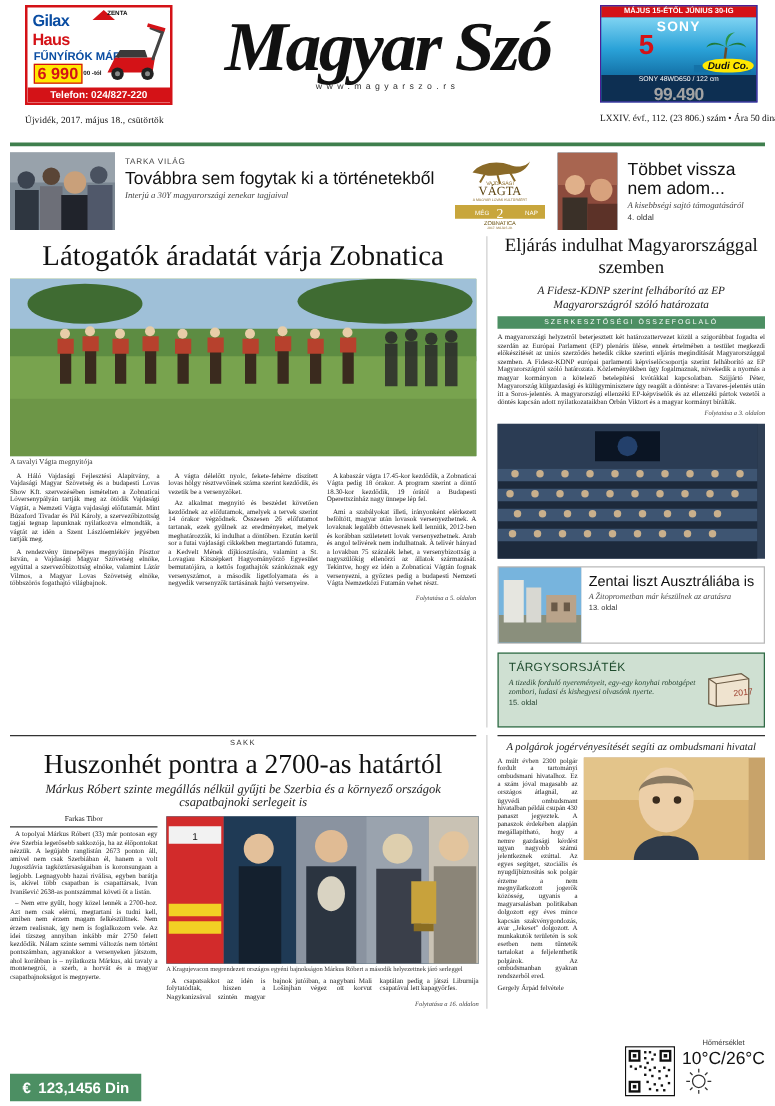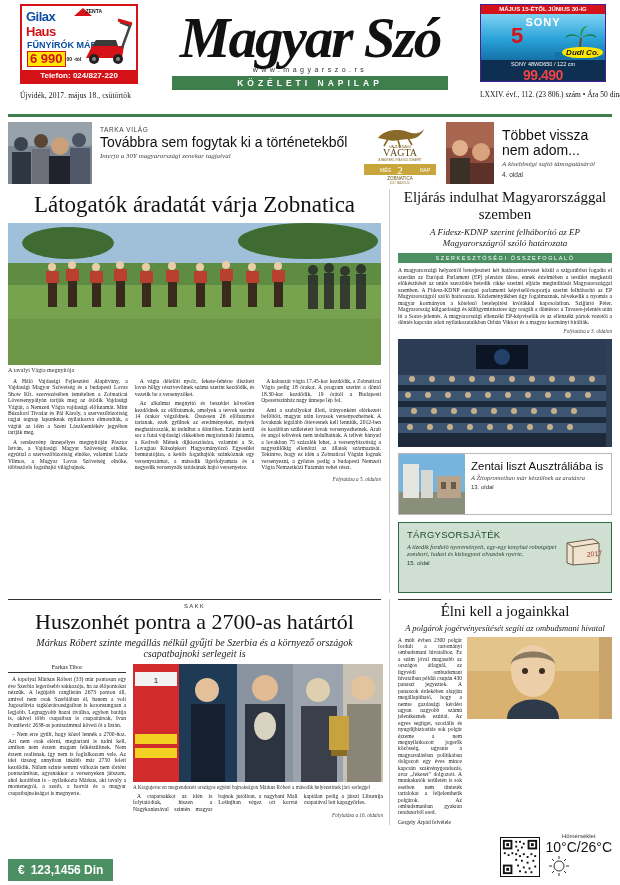--- a/index.html
+++ b/index.html
@@ -50,21 +50,21 @@
 
   .ad-right { width:132px; flex:0 0 132px; padding-right:6px; }
   .ad-sony { border:1px solid #4c1d95; width:126px; height:78px; position:relative; overflow:hidden; background:#1d8ac4;}
   .sony-top { background:#d41217; color:#fff; font-family:"Liberation Sans", sans-serif; font-size:6px; font-weight:bold; text-align:center; line-height:9px;}
   .sony-mid { position:relative; height:46px; background:linear-gradient(180deg,#7fd3f2 0%, #2aa2d8 55%, #1472a8 100%); }
   .sony-brand { position:absolute; top:2px; left:50%; transform:translateX(-50%); font-family:"Liberation Sans", sans-serif; font-weight:bold; font-size:11px; color:#fff; letter-spacing:1px;}
   .sony-five { position:absolute; top:11px; left:30px; font-family:"Liberation Sans", sans-serif; font-weight:bold; font-size:22px; color:#d41217; line-height:22px;}
   .sony-palm { position:absolute; right:4px; top:10px; width:46px; height:34px;}
   .dudi { position:absolute; right:2px; bottom:2px; background:#ffe800; border-radius:50%/60%; padding:1px 4px; font-family:"Liberation Sans", sans-serif; font-weight:bold; font-size:8px; color:#111; font-style:italic;}
   .sony-model { background:#0d2f52; color:#fff; font-family:"Liberation Sans", sans-serif; font-size:5.5px; text-align:center; line-height:8px;}
-  .sony-price { background:#0d2f52; color:#ef4444; font-family:"Liberation Sans", sans-serif; font-weight:bold; font-size:14px; text-align:center; line-height:15px; letter-spacing:-0.5px;}
+  .sony-price { background:#0d2f52; color:#a3a3a3; font-family:"Liberation Sans", sans-serif; font-weight:bold; font-size:14px; text-align:center; line-height:15px; letter-spacing:-0.5px;}
   .issue-line { font-size:7.5px; color:#111; text-align:right; margin-top:8px; white-space:nowrap;}
 
   .green-rule { height:3px; background:#3f7f4d; margin-top:2px; }
 
   
   .teasers { display:flex; height:62px; margin-top:5px; align-items:stretch; gap:0; }
   .teaser-photo { width:84px; flex:0 0 84px; background:#6c7a86; position:relative; overflow:hidden;}
   .teaser-text { flex:1; padding:4px 6px 0 8px; }
   .kicker { font-family:"Liberation Sans", sans-serif; font-size:6.5px; letter-spacing:0.6px; color:#444; text-transform:uppercase;}
   .teaser-head { font-family:"Liberation Sans", sans-serif; font-size:14px; line-height:15px; color:#111; margin-top:2px;}
@@ -94,21 +94,21 @@
   .r-body { font-size:5.6px; line-height:6.5px; text-align:justify; color:#222; margin-top:4px;}
   .r-photo { height:108px; margin-top:5px; background:#2f3f55; position:relative; overflow:hidden;}
 
   .promo-box { border:1px solid #b9b9b9; margin-top:6px; display:flex; height:62px; }
   .promo-photo { width:66px; flex:0 0 66px; background:#5b88a8; position:relative; overflow:hidden;}
   .promo-text { flex:1; padding:6px 5px 0 6px;}
   .promo-head { font-family:"Liberation Sans", sans-serif; font-size:11.5px; line-height:12px; color:#111;}
   .promo-sub { font-family:"Liberation Serif", serif; font-style:italic; font-size:6.5px; line-height:7.5px; color:#444; margin-top:2px;}
   .promo-page { font-family:"Liberation Sans", sans-serif; font-size:6px; color:#333; margin-top:3px;}
 
-  .lottery-box { border:1px solid #2f6b45; background:#cfe0d2; margin-top:7px; height:71px; position:relative; padding:6px 8px;}
+  .lottery-box { border:1px solid #2f6b45; background:#cfe0d2; margin-top:7px; height:60px; position:relative; padding:6px 8px;}
   .lottery-title { font-family:"Liberation Sans", sans-serif; font-size:9.5px; color:#1d4a2c; letter-spacing:0.3px;}
   .lottery-sub { font-family:"Liberation Serif", serif; font-style:italic; font-size:6.3px; line-height:7.5px; color:#24422f; margin-top:3px; width:150px;}
   .lottery-page { font-family:"Liberation Sans", sans-serif; font-size:6px; color:#24422f; margin-top:2px;}
   .box-icon { position:absolute; right:8px; top:10px; width:40px; height:34px;}
 
   
   .deck2 { display:flex; margin-top:6px; }
   .deck2-left { width:382px; flex:0 0 382px; padding-right:8px; border-right:1px solid #cfcfcf;}
   .deck2-right { flex:1; padding-left:8px;}
   .rule-top { border-top:1px solid #333; margin-bottom:3px;}
@@ -174,23 +174,20 @@
           <path d="M36 2 L50 6" stroke="#d41217" stroke-width="3" fill="none"></path>
         </svg>
         <div class="ad-phone">Telefon: 024/827-220</div>
       </div>
       <div class="date-line">Újvidék, 2017. május 18., csütörtök</div>
     </div>
 
     <div class="logo-wrap">
       <div class="logo-title">Magyar Szó</div>
       <div class="logo-url">www.magyarszo.rs</div>
-      <div class="logo-green-bar">
-        <span>KÖZÉLETI NAPILAP</span>
-      </div>
     </div>
 
     <div class="ad-right">
       <div class="ad-sony">
         <div class="sony-top">MÁJUS 15-ÉTŐL JÚNIUS 30-IG</div>
         <div class="sony-mid">
           <span class="sony-brand">SONY</span>
           <span class="sony-five">5</span>
           <svg class="sony-palm" viewBox="0 0 46 34">
             <path d="M0 28 H46 V34 H0 Z" fill="#1472a8"></path>
@@ -479,21 +476,20 @@
           <div class="d2-cols">
             <p>A csapatsakkot az idén is folytatódtak, hiszen a Nagykanizsával szintén magyar bajnok jutóiban, a nagybani Mali Lošinjhan végez ott korvut kaptálan pedig a játszi Liburnija csapatával lett kapagyőrfes.</p>
           </div>
           <div class="jump-small" style="text-align:right;">Folytatása a 16. oldalon</div>
         </div>
       </div>
     </div>
 
     <div class="deck2-right">
       <div class="rule-top"></div>
-      <div class="r2-head">Élni kell a jogainkkal</div>
       <div class="r2-sub">A polgárok jogérvényesítését segíti az ombudsmani hivatal</div>
       <div class="r2-body">
         <div class="r2-text">A múlt évben 2300 polgár fordult a tartományi ombudsmani hivatalhoz. Ez a szám jóval magasabb az országos átlagnál, az ügyvédi ombudsmant hivatalban példái csupán 430 panaszt jegyeztek. A panaszok érdekében alapján megállapítható, hogy a nemre gazdasági kérdést ugyan nagyobb számú jelentkeznek ezúttal. Az egyes segítget, szociális és nyugdíjbiztosítás sok polgár érzeme a nem megnyilatkozott jogerők közösség, ugyanis a magyarsalásban politikaban dolgozott egy éves mince kapcsán szakvénygondozás, avar „Jekeset" dolgozott. A munkakutók területén is sok esetben nem tűnteték tartalokat a feljelenthetik polgárok. Az ombudsmanban gyakran rendszerből ered.</div>
         <div class="r2-photo">
           <svg viewBox="0 0 132 82" width="132" height="82">
             <rect width="132" height="82" fill="#d9b271"></rect>
             <rect x="0" y="0" width="132" height="34" fill="#e3c48a"></rect>
             <ellipse cx="66" cy="34" rx="22" ry="26" fill="#eccfa8"></ellipse>
             <path d="M44 28 C44 10, 88 10, 88 28 C88 18, 44 18, 44 28Z" fill="#8a7a62"></path>
             <path d="M40 82 C40 56, 92 56, 92 82 Z" fill="#2e3a4a"></path>

